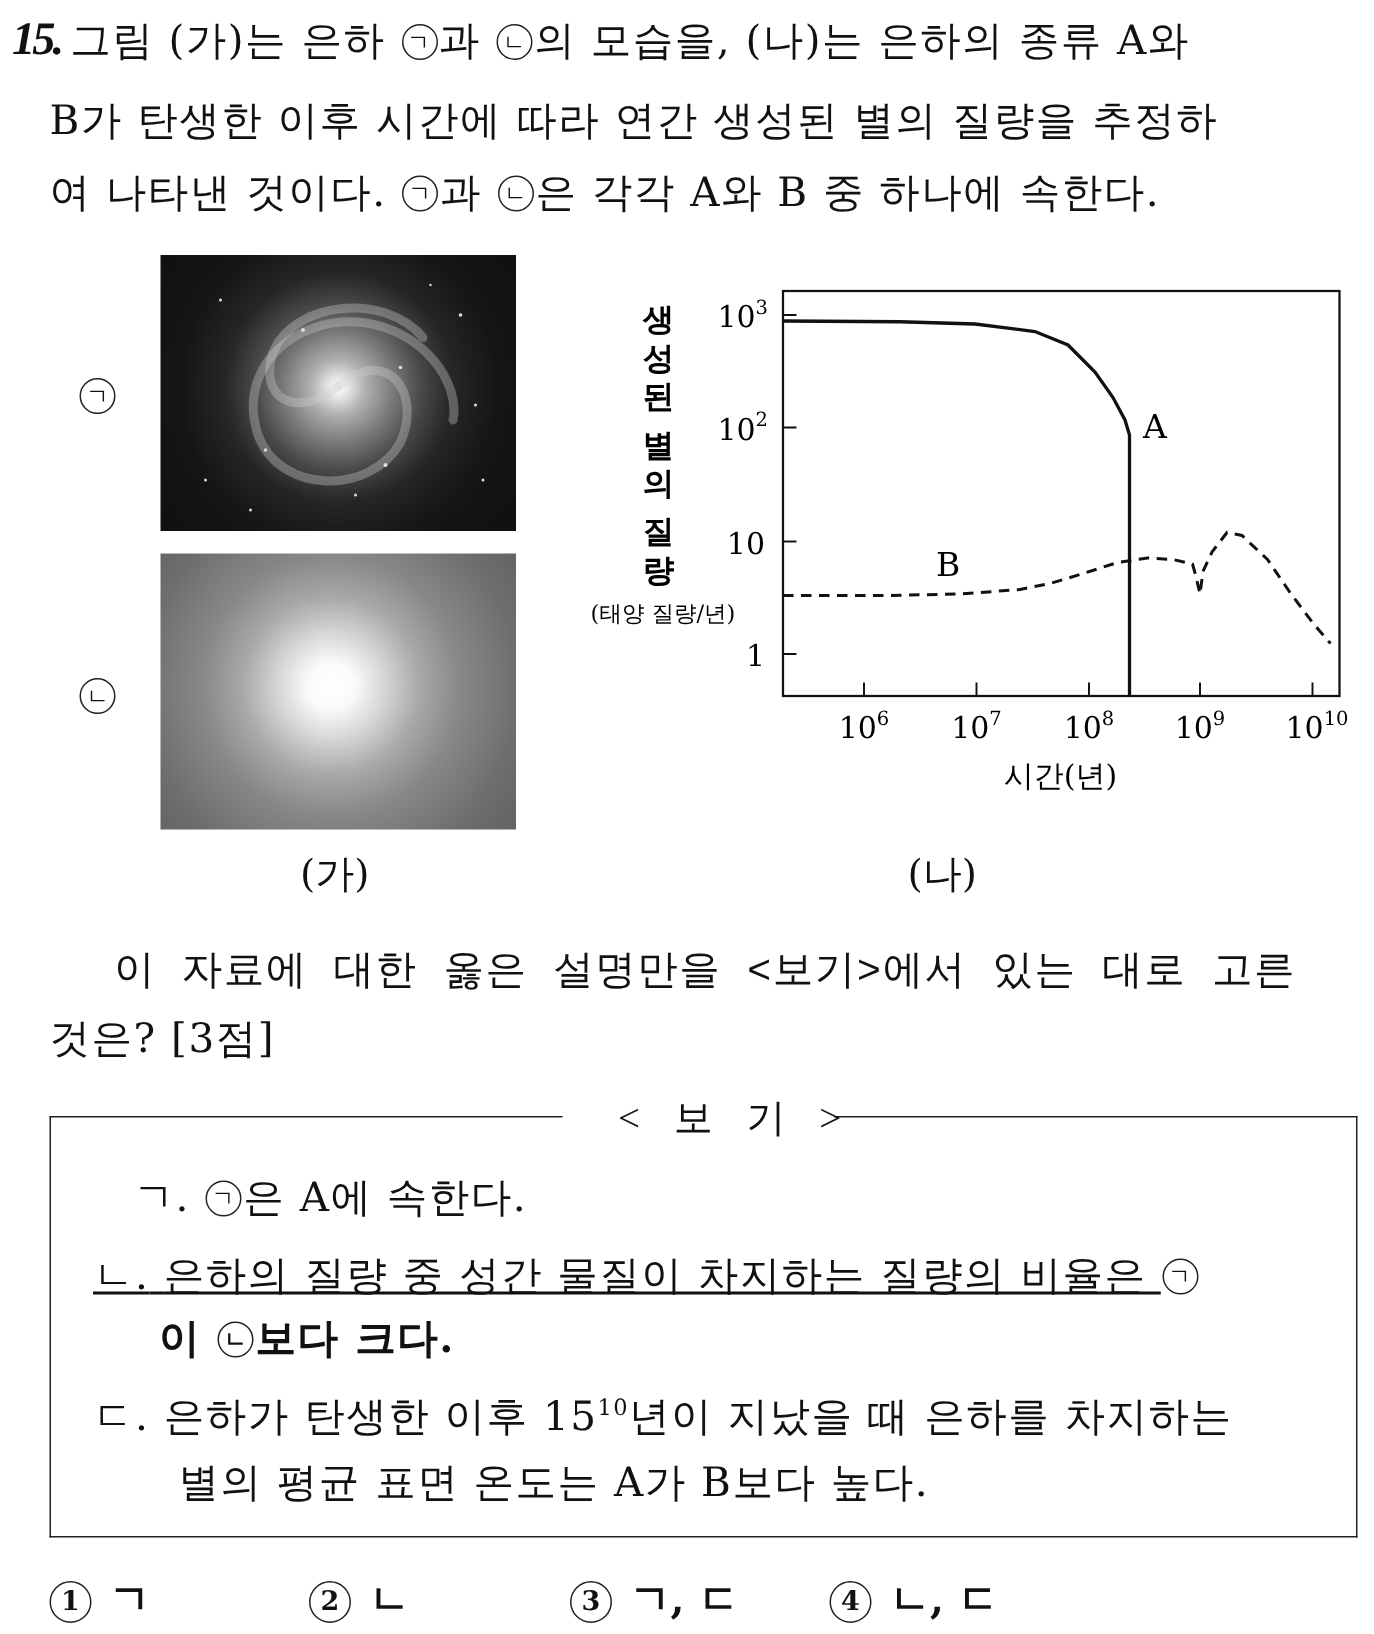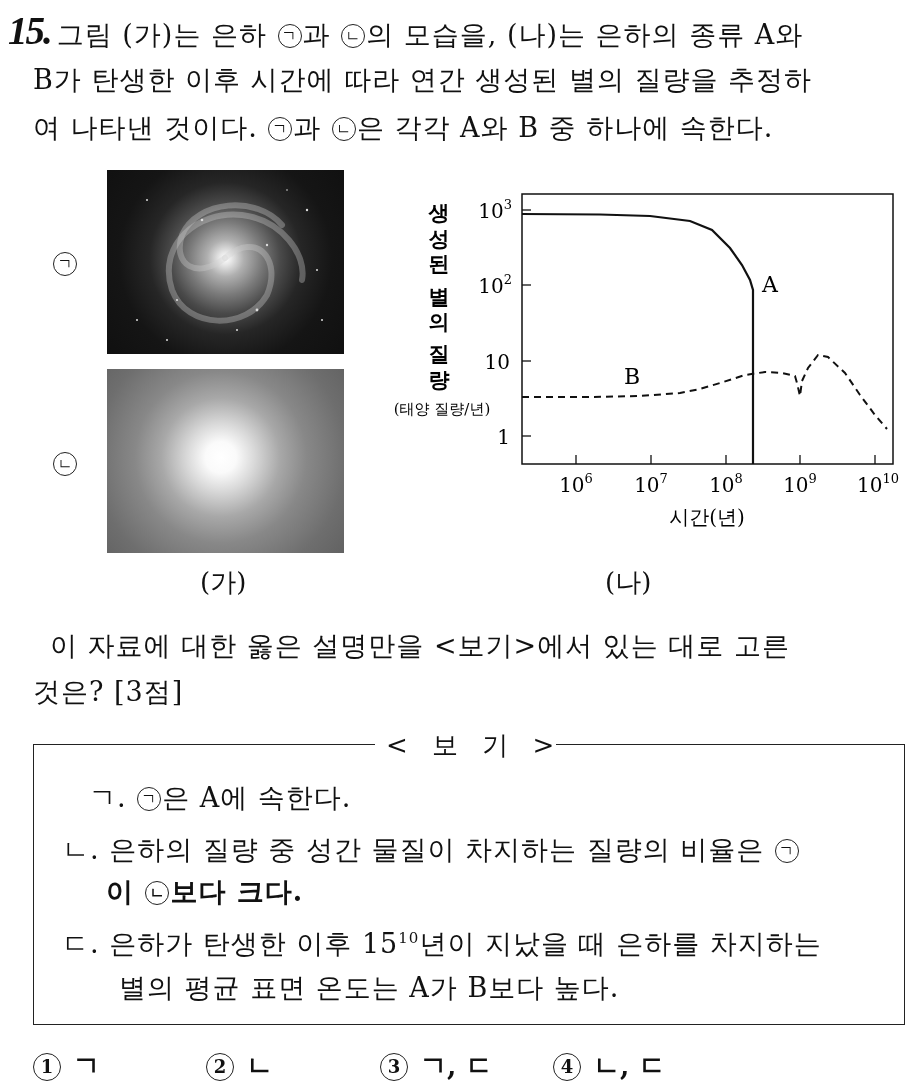--- a/index.html
+++ b/index.html
@@ -1,32 +1,32 @@
 <!DOCTYPE html>
 <html><head>
 <meta charset="utf-8">
 <style>
   html,body{margin:0;padding:0;background:#fff;}
   body{width:916px;height:1089px;position:relative;overflow:hidden;
        font-family:"DejaVu Serif","Liberation Serif",serif;color:#111;}
   .abs{position:absolute;}
   .line{position:absolute;left:33px;font-size:27px;white-space:nowrap;letter-spacing:1px;}
-  .qnum{font-family:"Liberation Serif",serif;font-style:italic;font-weight:bold;font-size:39px;letter-spacing:-2px;margin-right:6px;}
+  .qnum{font-family:"Liberation Serif",serif;font-style:italic;font-weight:bold;font-size:31px;letter-spacing:-2px;margin-right:6px;}
   .circ{display:inline-block;width:22px;height:22px;border:1.5px solid #222;border-radius:50%;
         font-size:15px;line-height:22px;text-align:center;vertical-align:3px;font-family:"DejaVu Sans",sans-serif;margin:0 1px;}
   .img-box{position:absolute;left:107px;width:237px;height:184px;}
   .spiral{top:170px;background:
      radial-gradient(circle at 50% 48%, #fff 0%, #e8e8e8 4%, #b0b0b0 12%, #7a7a7a 24%, #4a4a4a 36%, #262626 50%, #151515 70%, #101010 100%);}
   .elliptical{top:369px;background:
      radial-gradient(circle at 48% 48%, #fff 0%, #fafafa 10%, #d8d8d8 22%, #a8a8a8 38%, #888 55%, #6e6e6e 80%, #626262 100%);}
   .caption{position:absolute;font-size:26px;}
   .bogi-box{position:absolute;left:33px;top:744px;width:870px;height:280px;border:1.5px solid #222;border-top:none;}
   .bogi-top-l{position:absolute;left:33px;top:744px;width:342px;border-top:1.5px solid #222;}
   .bogi-top-r{position:absolute;left:556px;top:744px;width:349px;border-top:1.5px solid #222;}
-  .bogi-title{position:absolute;left:386px;top:728px;font-size:26px;letter-spacing:8px;}
+  .bogi-title{position:absolute;left:412px;top:728px;font-size:26px;letter-spacing:8px;font-family:Liberation Serif, serif;}
   .item{position:absolute;left:62px;font-size:27px;white-space:nowrap;letter-spacing:1px;}
   .choice{position:absolute;top:1048px;font-size:27px;white-space:nowrap;font-weight:bold;}
   .cnum{display:inline-block;width:26px;height:26px;border:1.5px solid #222;border-radius:50%;font-size:18px;
         line-height:26px;text-align:center;vertical-align:2px;margin-right:12px;font-family:"DejaVu Serif",serif;}
   svg text{font-family:"DejaVu Serif","Liberation Serif",serif;}
 </style>
 </head>
 <body>
 
 <div class="line" style="left:8px;top:8px;">
@@ -115,33 +115,33 @@
   <text x="707" y="524" font-size="20" text-anchor="middle" font-family="DejaVu Sans, sans-serif">시간(년)</text>
 
   <path d="M522,214 L600,214.5 L650,216 L690,221 L712,230 L730,248 L742,265 L750,280 L753,290 L753,464" fill="none" stroke="#111" stroke-width="2.2"></path>
   <text x="762" y="292" font-size="22">A</text>
 
   <path d="M522,397 L590,397 L640,396 L680,393 L700,389 L720,383 L745,375 L765,372 L782,373 L795,376 L797,383 L800,396 L802,381 L808,368 L818,355 L828,357 L845,373 L860,395 L875,415 L887,429" fill="none" stroke="#111" stroke-width="2" stroke-dasharray="7,5"></path>
   <text x="624" y="384" font-size="22">B</text>
 </svg>
 <div class="caption" style="left:605px;top:565px;">(나)</div>
 
-<div class="line" style="left:50px;top:628px;">이 자료에 대한 옳은 설명만을 &lt;보기&gt;에서 있는 대로 고른</div>
+<div class="line" style="left:76px;top:628px;font-family:Liberation Mono, monospace;">이 자료에 대한 옳은 설명만을 &lt;보기&gt;에서 있는 대로 고른</div>
 <div class="line" style="top:674px;">것은? [3점]</div>
 
 <div class="bogi-top-l"></div>
 <div class="bogi-top-r"></div>
 <div class="bogi-title">&lt; 보 기 &gt;</div>
 <div class="bogi-box"></div>
 
 <div class="item" style="top:780px;margin-left:27px;">
   <span>ㄱ.</span>
   <span class="circ">ㄱ</span><span>은 A에 속한다.</span>
 </div>
-<div class="item" style="top:832px;">
+<div class="item" style="top:832px;text-decoration:underline;">
   <span>ㄴ.</span>
   <span>은하의 질량 중 성간 물질이 차지하는 질량의 비율은 </span><span class="circ">ㄱ</span>
 </div>
 <div class="item" style="left:106px;top:874px;font-weight:bold;">
   <span>이 </span><span class="circ">ㄴ</span><span>보다 크다.</span>
 </div>
 <div class="item" style="top:926px;">
   <span>ㄷ.</span>
   <span>은하가 탄생한 이후 15</span><sup style="font-size:15px;">10</sup><span>년이 지났을 때 은하를 차지하는</span>
 </div>

